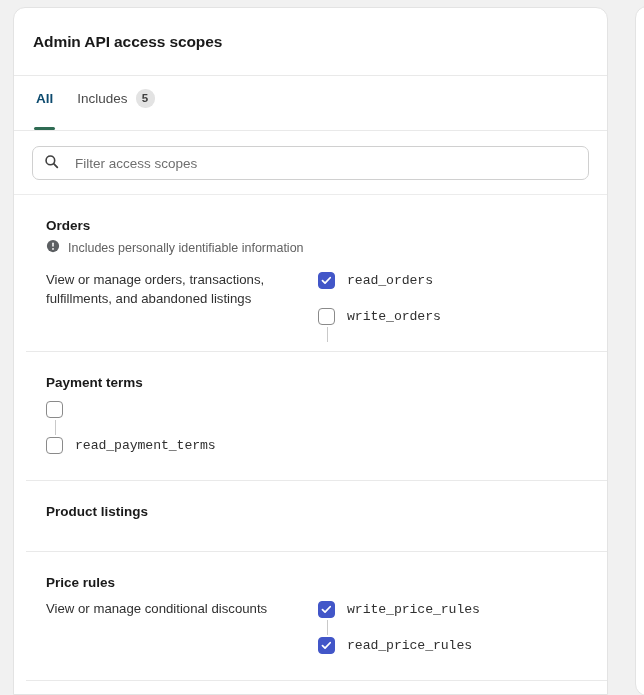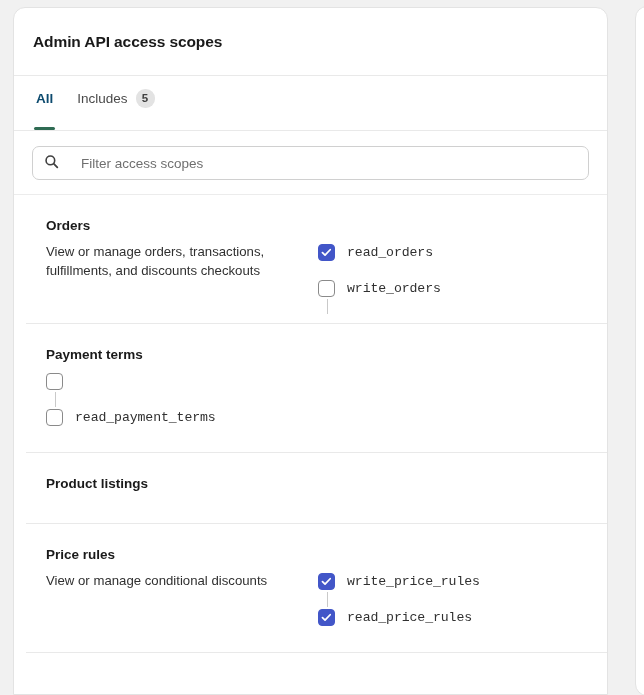--- a/index.html
+++ b/index.html
@@ -68,21 +68,21 @@
     font-size:11.5px; font-weight:600;
     border-radius:9px;
     min-width:19px; height:19px;
     display:inline-flex; align-items:center; justify-content:center;
     padding:0 6px;
   }
 
   
   .filter-row { padding:15px 18px 14px 18px; background:#fff; }
   .search-box {
-    display:flex; align-items:center; gap:22px;
+    display:flex; align-items:center; gap:16px;
     height:34px;
     border:1px solid #d0d0d0;
     border-radius:7px;
     padding:16px 11px;
     background:#fff;
   }
   .search-icon { flex:0 0 auto; display:block; }
   .search-input {
     border:none; outline:none; background:transparent;
     font-family:"Liberation Sans", sans-serif;
@@ -204,22 +204,32 @@
       <div class="fade-top"></div>
 
       <div class="scroll-inner">
 
         <div class="partial-row">
           
         </div>
 
         <div class="section">
           <div class="section-title">Orders</div>
+          <div class="pii">
+            <span class="pii-icon">
+              <svg width="14" height="14" viewBox="0 0 16 16">
+                <circle cx="8" cy="8" r="7" fill="#5c5f62"></circle>
+                <rect x="7.15" y="3.9" width="1.7" height="5" rx="0.85" fill="#ffffff"></rect>
+                <circle cx="8" cy="11.3" r="1.05" fill="#ffffff"></circle>
+              </svg>
+            </span>
+            <span class="pii-text">Includes personally identifiable information</span>
+          </div>
           <div class="section-body">
-            <div class="desc">View or manage orders, transactions, fulfillments, and discounts checkouts</div>
+            <div class="desc">View or manage orders, transactions, fulfillments, and abandoned listings</div>
             <div class="scopes">
               <div class="scope-row">
                 <span class="cb checked">
                   <svg class="tick" width="11" height="11" viewBox="0 0 12 12">
                       <path d="M1.6 6.2 L4.4 8.9 L10 3" stroke="#fff" stroke-width="1.9" fill="none" stroke-linecap="round" stroke-linejoin="round"></path>
                     </svg>
                 </span>
                 <span class="scope-label">read_orders</span>
               </div>
               <div class="scope-row">

